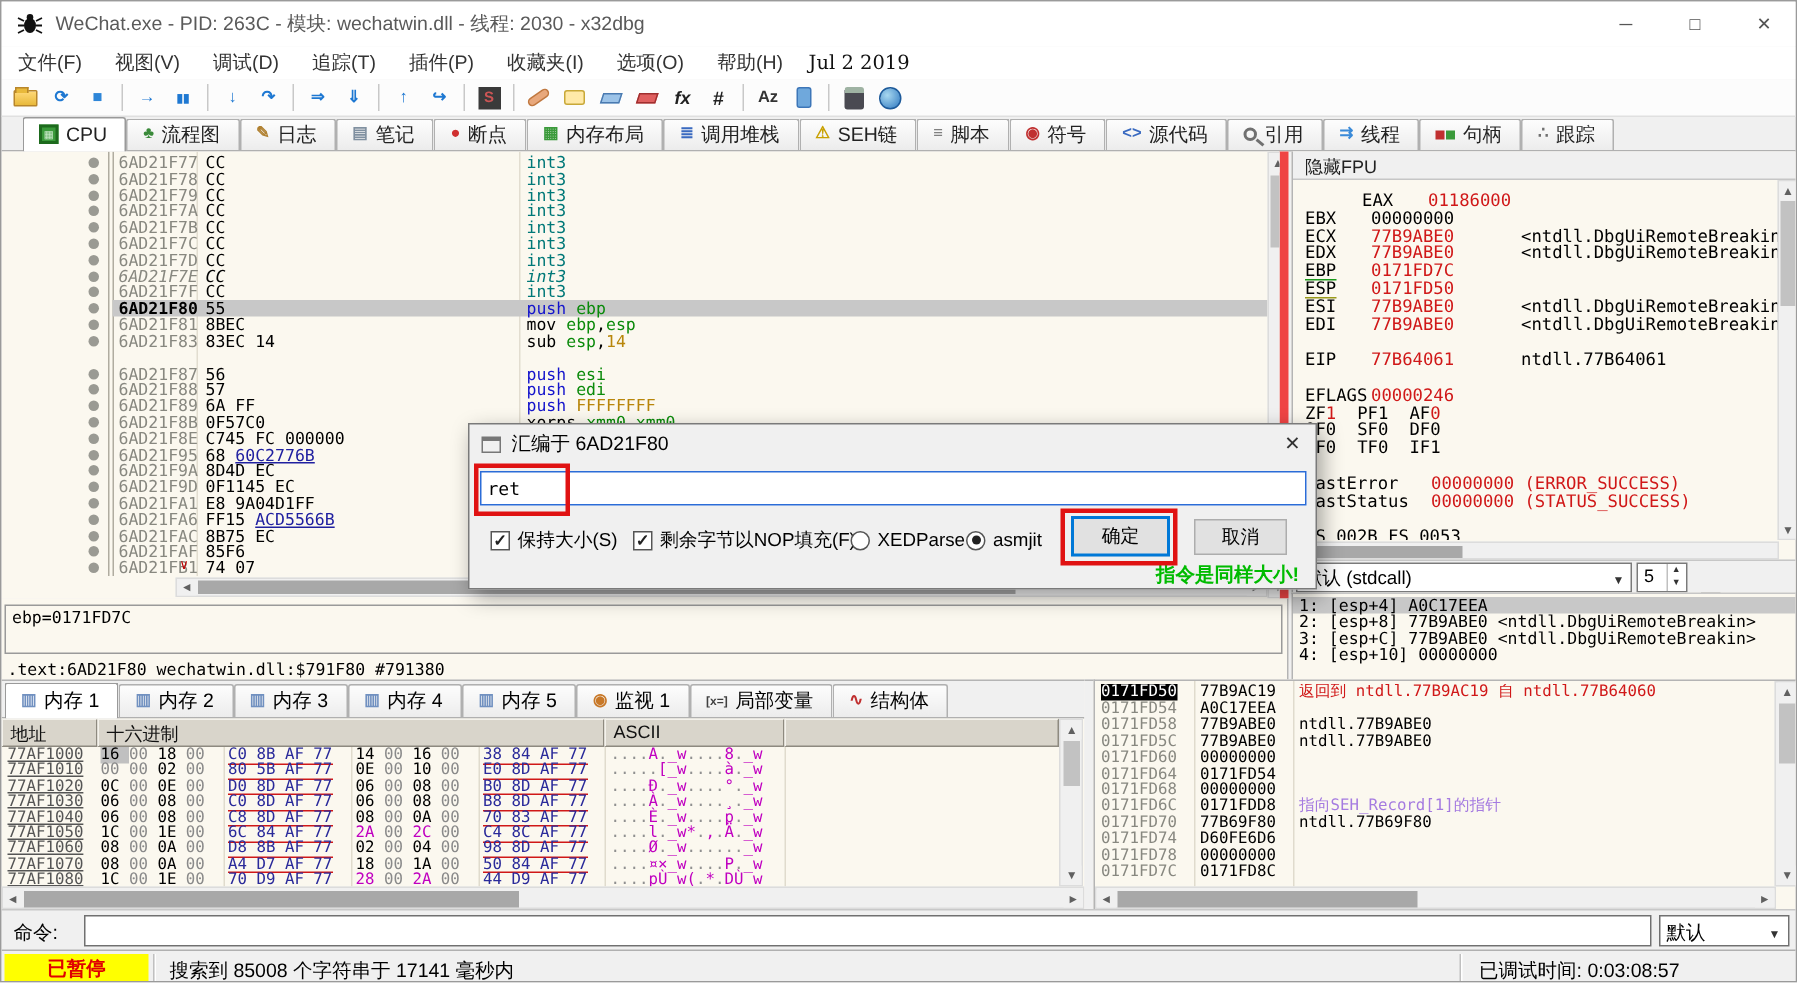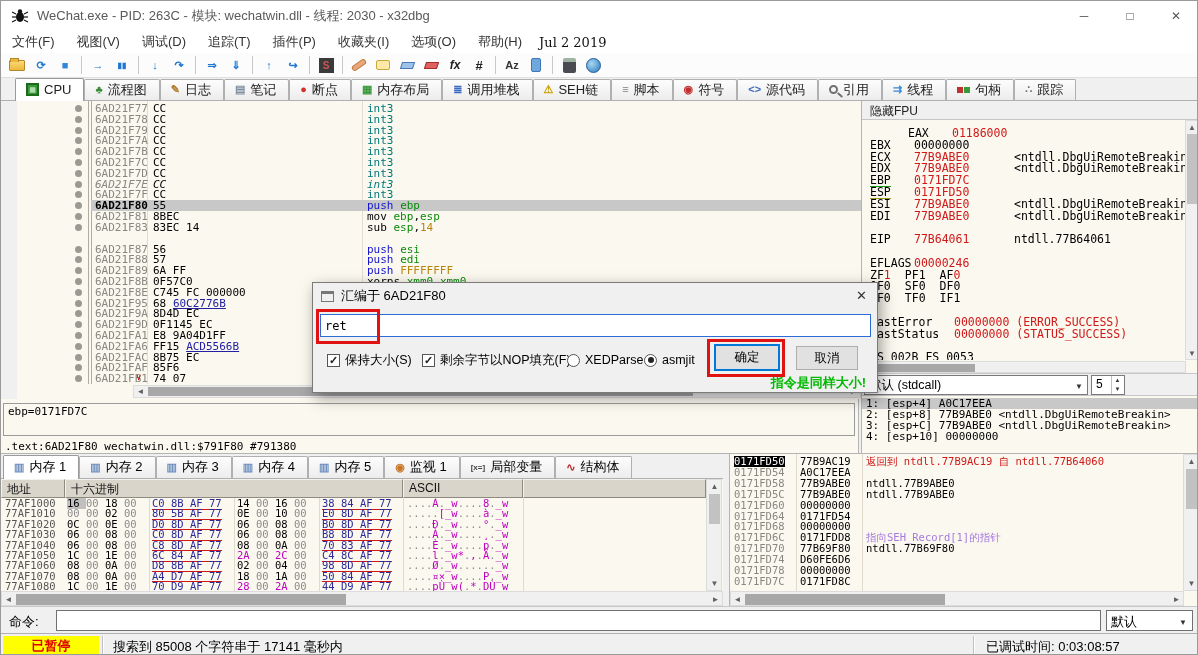--- a/index.html
+++ b/index.html
@@ -36,21 +36,21 @@
   .i-mag::after { content:""; position:absolute; left:6px; top:7px; width:6px; height:2px; background:#707070; transform:rotate(40deg); }
   .i-cpu { width:13px; height:13px; background:#3a9a3a; border:2px solid #1d6a1d; display:flex; align-items:center; justify-content:center; color:#d8f0d8; font-size:7px; }
   .i-handles { display:flex; gap:1px; }
   .i-handles i { width:6px; height:6px; display:block; }
   
   #tabbar { position:absolute; left:0; top:77px; width:1198px; height:23px; background:#f0f0f0; border-bottom:1px solid #b0b0b0; display:flex; align-items:flex-end; padding-left:14px; }
   .tab { display:flex; align-items:center; gap:5px; font-size:13px; color:#222; padding:2px 12px 3px 10px; border:1px solid #b0b0b0; border-bottom:none; background:linear-gradient(#fdfdfd,#ececec); height:21px; border-radius:2px 2px 0 0; }
   .tab.active { background:#ffffff; height:23px; border-color:#9a9a9a; position:relative; z-index:2; margin-bottom:-1px; }
   .tab-ico { font-size:11px; line-height:11px; font-weight:bold; }
   
-  #disasm { position:absolute; left:16px; top:100px; width:858px; height:298px; background:#fbf8ef; border-right:4px solid #ef4444; overflow:hidden; }
+  #disasm { position:absolute; left:0; top:100px; width:858px; height:298px; background:#fbf8ef; border-right:6px solid #ef4444; overflow:hidden; }
   .vline { position:absolute; top:0; width:1px; background:#e2ddd0; }
   #disasm-rows { position:absolute; left:0; top:2px; width:844px; height:282px; }
   .drow { position:absolute; left:0; width:844px; height:11px; font-size:11px; line-height:11px; }
   .drow .selbar { position:absolute; left:74px; top:0; width:770px; height:11px; background:#c8c8c8; }
   .drow .dot { position:absolute; left:58px; top:2px; width:7px; height:7px; border-radius:50%; background:#9a9a93; }
   .drow .addr { position:absolute; left:78px; color:#888880; }
   .drow.sel .addr { color:#000; font-weight:bold; }
   .drow .bytes { position:absolute; left:136px; color:#000; white-space:pre; }
   .drow .bytes .u { color:#2020a0; text-decoration:underline; }
   .drow .instr { position:absolute; left:350px; white-space:pre; }
@@ -88,21 +88,21 @@
   #info-line2 { position:absolute; left:4px; top:41px; font-size:11px; color:#000; }
   
   #dockleft { position:absolute; left:0; top:452px; width:722px; height:153px; background:#fbf8ef; border-top:1px solid #b4b4b4; overflow:hidden; }
   #dock-tabs { position:absolute; left:0; top:0; width:722px; height:25px; background:#f0f0f0; border-bottom:1px solid #b0b0b0; display:flex; align-items:flex-end; padding-left:2px; }
   .dtab { display:flex; align-items:center; gap:5px; font-size:13px; padding:2px 12px 3px 10px; border:1px solid #b0b0b0; border-bottom:none; background:linear-gradient(#fdfdfd,#ececec); height:22px; border-radius:2px 2px 0 0; }
   .dtab.active { background:#fff; height:24px; margin-bottom:-1px; border-color:#9a9a9a; z-index:2; position:relative; }
   #dump-headers { position:absolute; left:0; top:25px; width:722px; height:19px; }
   .hcell { position:absolute; top:0; height:19px; background:#d9d5cb; border:1px solid; border-color:#f4f2ec #8e8a80 #8e8a80 #f4f2ec; font-size:12px; padding:1px 5px; color:#111; }
   #dump-rows { position:absolute; left:0; top:44px; width:705px; height:93px; overflow:hidden; }
   .mrow { position:absolute; left:0; width:705px; height:10.4px; font-size:10.5px; line-height:10.5px; white-space:pre; }
-  .mrow .maddr { position:absolute; left:4px; color:#555; }
+  .mrow .maddr { position:absolute; left:4px; color:#555;text-decoration:underline; }
   .mrow .grp { position:absolute; }
   .mrow .grp.ptr { color:#2a2a9a; border-bottom:1px solid #d01818; }
   .mrow .ascii { position:absolute; left:406px; }
   .b-z { color:#8a8a8a; } .b-p { color:#c000c0; } .b-k { color:#000; }
   .a-d { color:#909090; } .a-c { color:#c000c0; }
   .selbyte { background:#c0c0c0; }
   .dl-vline { position:absolute; width:1px; background:#e0dbcd; top:44px; height:93px; }
   #docksplit { position:absolute; left:722px; top:452px; width:6px; height:153px; background:#f0f0f0; border-top:1px solid #b4b4b4; }
   #dockright { position:absolute; left:728px; top:452px; width:470px; height:153px; background:#fbf8ef; border-top:1px solid #b4b4b4; border-left:1px solid #b4b4b4; overflow:hidden; }
   #stack-rows { position:absolute; left:0; top:2px; width:454px; height:135px; overflow:hidden; }

